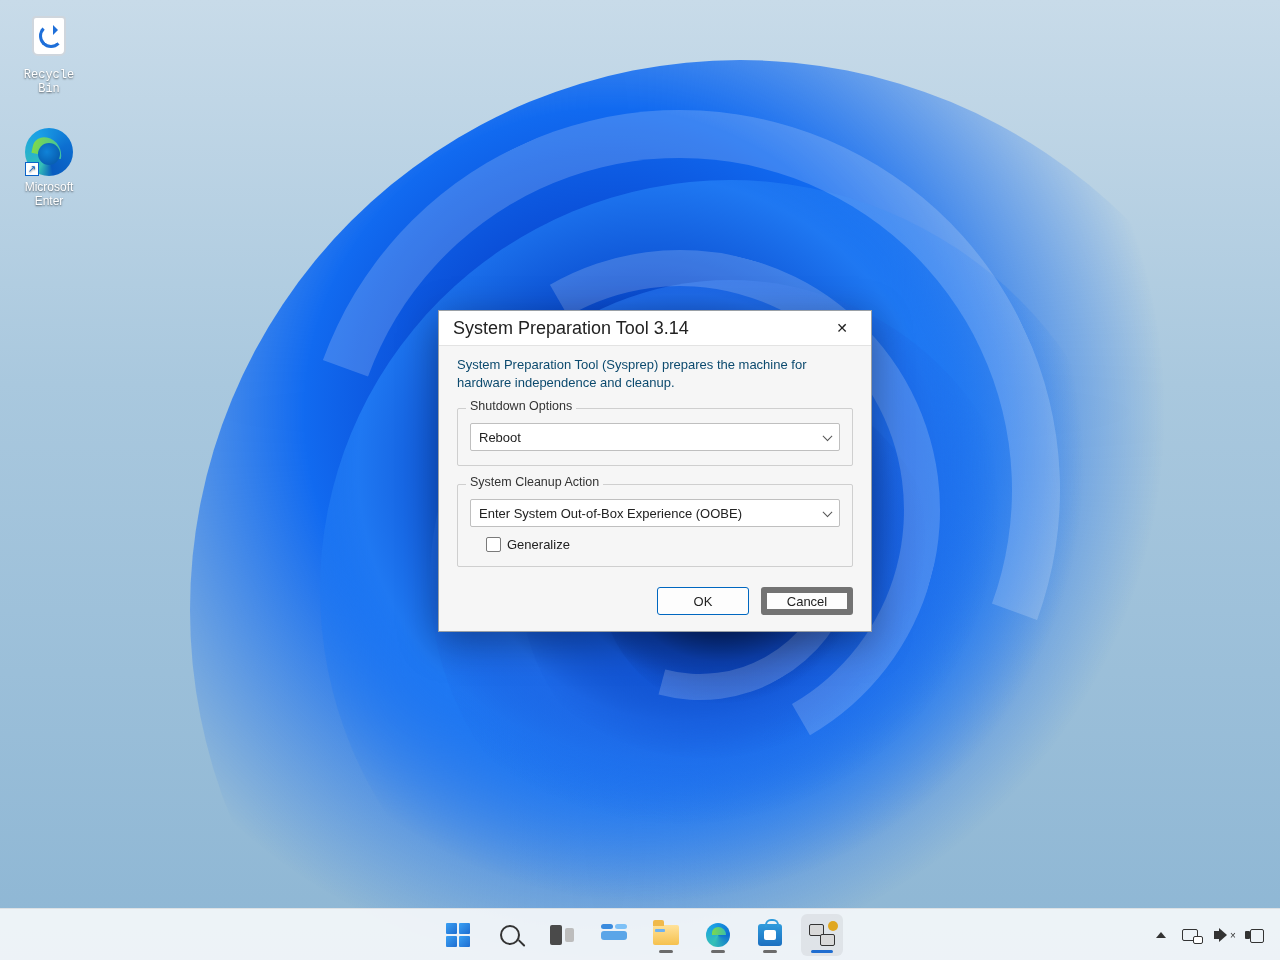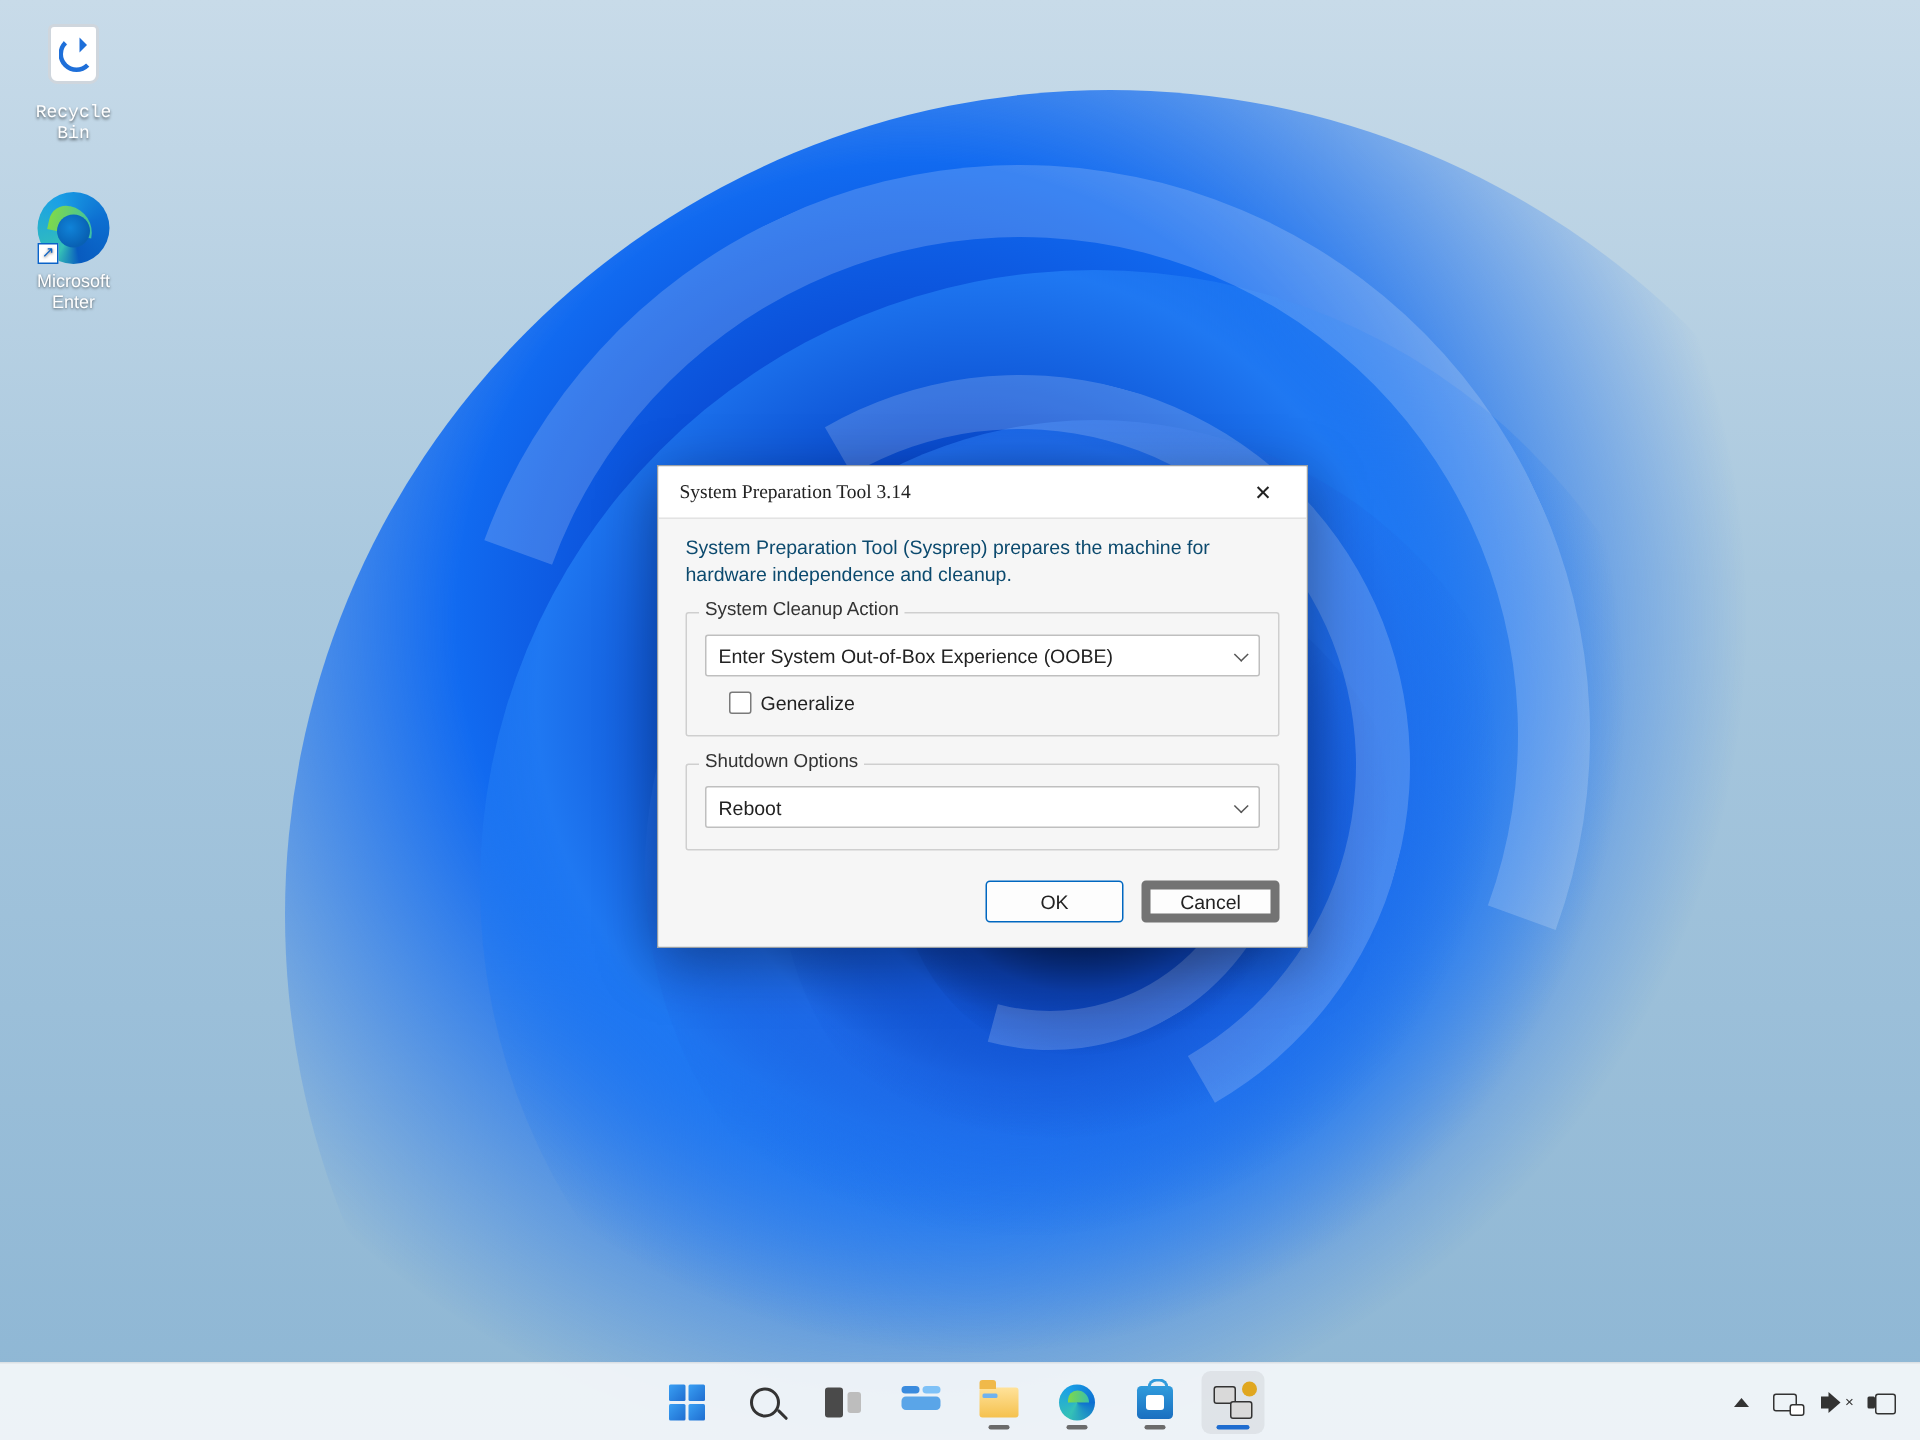--- a/index.html
+++ b/index.html
@@ -81,21 +81,21 @@
   
   .dialog {
     position:absolute; left:438px; top:310px; width:434px; background:#fff;
     border:1px solid #9aa0a6; box-shadow:0 10px 36px rgba(0,0,0,0.35);
     font-size:13px; color:#222;
   }
   .titlebar {
     display:flex; align-items:center; justify-content:space-between;
     height:34px; padding:0 8px 0 14px; background:#fff;
   }
-  .title-text { font-size:13px;font-family:Liberation Serif, serif; }
+  .title-text { font-size:18px; }
   .close-btn {
     width:42px;height:30px; display:flex; align-items:center; justify-content:center;
     font-size:14px; color:#222; cursor:default;
   }
 
   .dialog-body { padding:10px 18px 16px; background:#f6f6f6; border-top:1px solid #e3e3e3; }
   .desc { font-size:13px; line-height:18px; margin-bottom:16px; color:#0c4a6e; }
 
   .group {
     border:1px solid #cfcfcf; border-radius:2px; padding:14px 12px 14px; margin-bottom:18px;
@@ -217,36 +217,36 @@
   <div class="titlebar">
     <div class="title-text">System Preparation Tool 3.14</div>
     <div class="close-btn">
       <span>✕</span>
     </div>
   </div>
   <div class="dialog-body">
     <div class="desc">System Preparation Tool (Sysprep) prepares the machine for hardware independence and cleanup.</div>
 
     <div class="group">
+      <div class="group-legend">Shutdown Options</div>
+      <div class="select">
+        <span>Reboot</span>
+        <span class="chev"></span>
+      </div>
+    </div>
+
+    <div class="group">
       <div class="group-legend">System Cleanup Action</div>
       <div class="select">
         <span>Enter System Out-of-Box Experience (OOBE)</span>
         <span class="chev"></span>
       </div>
       <div class="check-row">
         <div class="checkbox"></div>
         <span>Generalize</span>
-      </div>
-    </div>
-
-    <div class="group">
-      <div class="group-legend">Shutdown Options</div>
-      <div class="select">
-        <span>Reboot</span>
-        <span class="chev"></span>
       </div>
     </div>
 
     <div class="btn-row">
       <div class="btn primary">OK</div>
       <div class="btn">Cancel</div>
     </div>
   </div>
 </div>
 

